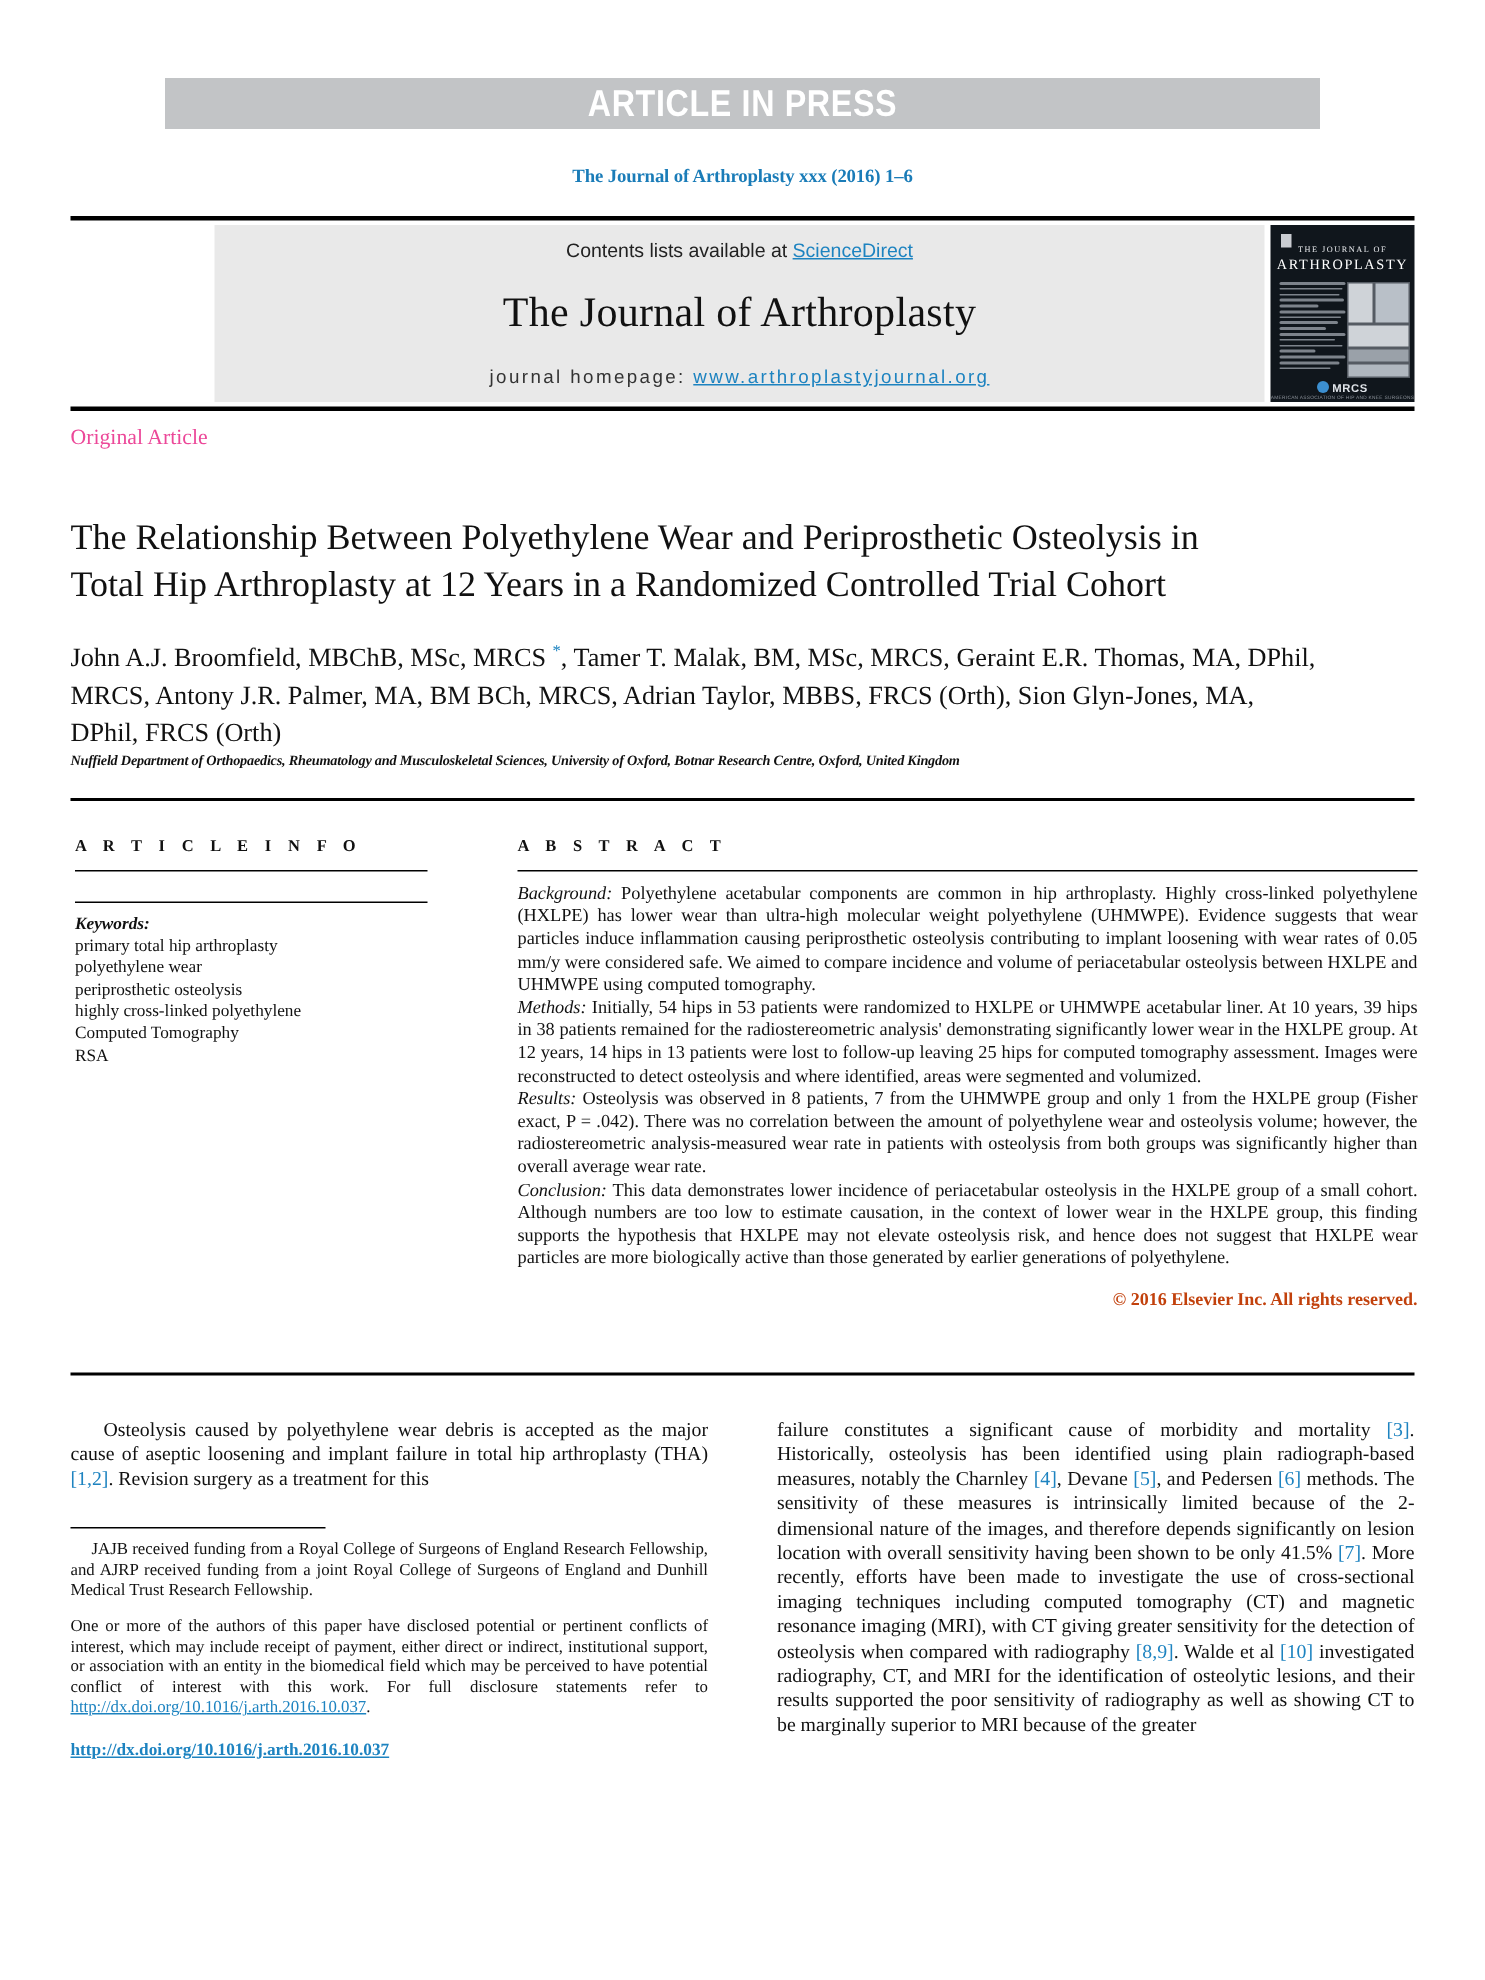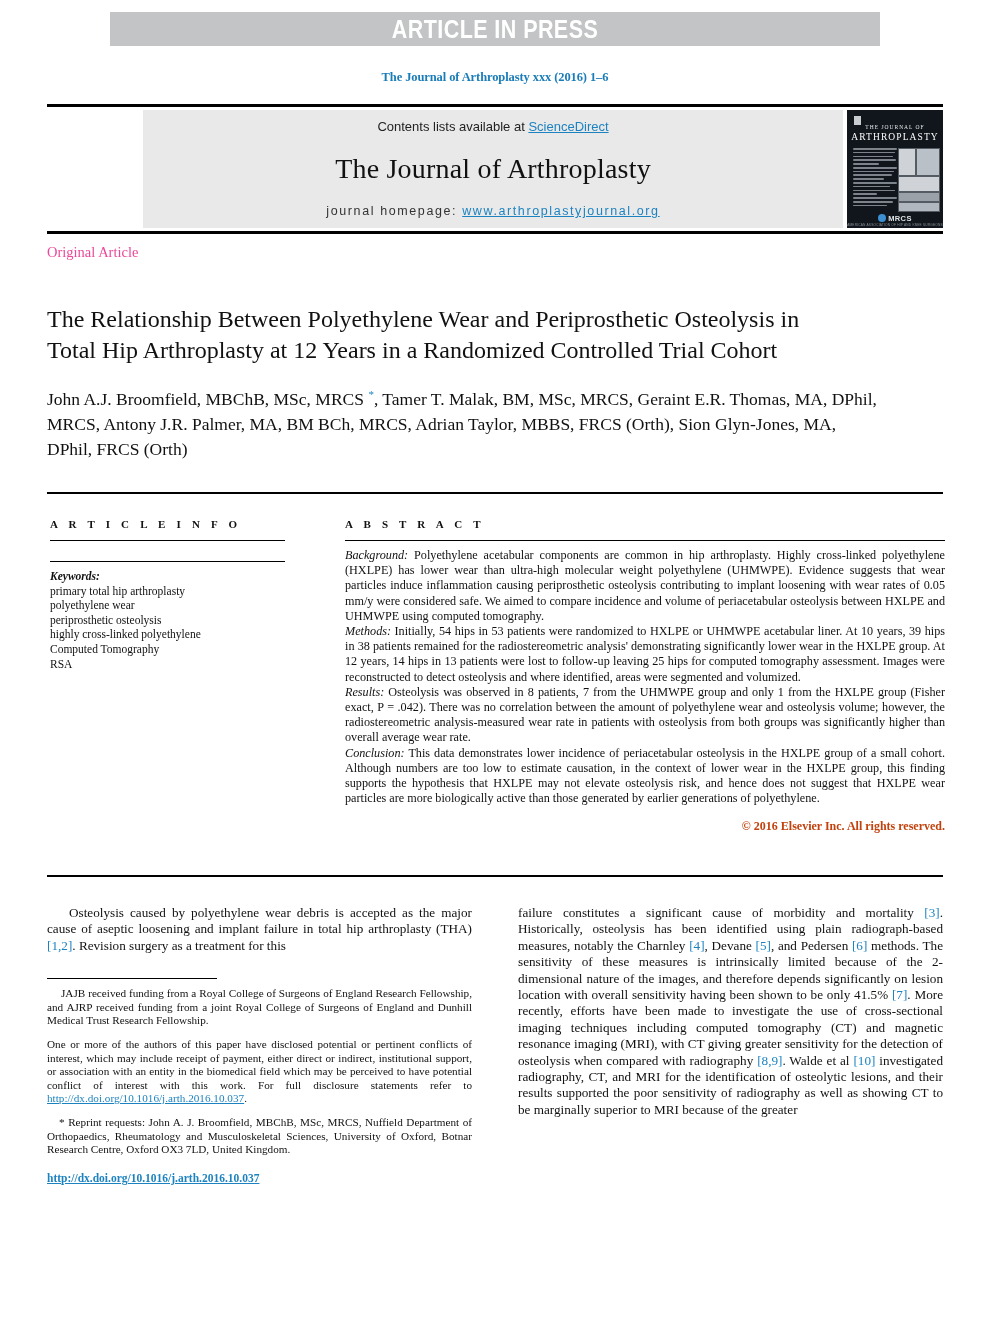--- a/index.html
+++ b/index.html
@@ -14,20 +14,21 @@
     font-family: "Liberation Serif", "DejaVu Serif", serif;
     color: #000000;
     position: relative;
     overflow: hidden;
   }
   .page {
     width: 990px;
     height: 1168px;
     position: relative;
     box-sizing: border-box;
+    margin-top: 40px;
   }
 
   
   .aip-band {
     position: absolute;
     left: 110px;
     top: 12px;
     width: 770px;
     height: 34px;
     background: #c2c4c6;
@@ -470,20 +471,21 @@
     <div class="rule-bottom"></div>
   </div>
 
   <div class="art-type">Original Article</div>
 
   <h1 class="art-title">The Relationship Between Polyethylene Wear and Periprosthetic Osteolysis in Total Hip Arthroplasty at 12 Years in a Randomized Controlled Trial Cohort</h1>
 
   <div class="authors">
     <span>John A.J. Broomfield, MBChB, MSc, MRCS <sup>*</sup>, Tamer T. Malak, BM, MSc, MRCS, Geraint E.R. Thomas, MA, DPhil, MRCS, Antony J.R. Palmer, MA, BM BCh, MRCS, Adrian Taylor, MBBS, FRCS (Orth), Sion Glyn-Jones, MA, DPhil, FRCS (Orth)</span>
   </div>
+  <div class="affiliation">Nuffield Department of Orthopaedics, Rheumatology and Musculoskeletal Sciences, University of Oxford, Botnar Research Centre, Oxford, United Kingdom</div>
 
   <div class="rule-mid"></div>
 
   <div class="info-col">
     <div class="sec-head">A R T I C L E   I N F O</div>
     <div class="thin-rule"></div>
     <div class="info-gap"></div>
     <div class="thin-rule"></div>
     <div class="info-body">
       <div class="lab">Keywords:</div>
@@ -513,21 +515,20 @@
   <div class="body-left">
     <div class="body-text">
       <p><span>Osteolysis caused by polyethylene wear debris is accepted as the major cause of aseptic loosening and implant failure in total hip arthroplasty (THA) </span><span class="ref">[1,2]</span><span>. Revision surgery as a treatment for this</span></p>
     </div>
 
     <div class="fn-rule"></div>
 
     <div class="footnotes">
       <p class="indent">JAJB received funding from a Royal College of Surgeons of England Research Fellowship, and AJRP received funding from a joint Royal College of Surgeons of England and Dunhill Medical Trust Research Fellowship.</p>
       <p><span>One or more of the authors of this paper have disclosed potential or pertinent conflicts of interest, which may include receipt of payment, either direct or indirect, institutional support, or association with an entity in the biomedical field which may be perceived to have potential conflict of interest with this work. For full disclosure statements refer to </span><a class="link" href="#">http://dx.doi.org/10.1016/j.arth.2016.10.037</a><span>.</span></p>
-      <p><span style="padding-left:12px">*</span><span> Reprint requests: John A. J. Broomfield, MBChB, MSc, MRCS, Nuffield Department of Orthopaedics, Rheumatology and Musculoskeletal Sciences, University of Oxford, Botnar Research Centre, Oxford OX3 7LD, United Kingdom.</span></p>
       <div class="doi-block">
         <div><a class="link" href="#">http://dx.doi.org/10.1016/j.arth.2016.10.037</a></div>
       </div>
     </div>
   </div>
 
   <div class="body-right">
     <div class="body-text">
       <p style="text-indent:0" id="right-para"><span>failure constitutes a significant cause of morbidity and mortality </span><span class="ref">[3]</span><span>. Historically, osteolysis has been identified using plain radiograph-based measures, notably the Charnley </span><span class="ref">[4]</span><span>, Devane </span><span class="ref">[5]</span><span>, and Pedersen </span><span class="ref">[6]</span><span> methods. The sensitivity of these measures is intrinsically limited because of the 2-dimensional nature of the images, and therefore depends significantly on lesion location with overall sensitivity having been shown to be only 41.5% </span><span class="ref">[7]</span><span>. More recently, efforts have been made to investigate the use of cross-sectional imaging techniques including computed tomography (CT) and magnetic resonance imaging (MRI), with CT giving greater sensitivity for the detection of osteolysis when compared with radiography </span><span class="ref">[8,9]</span><span>. Walde et al </span><span class="ref">[10]</span><span> investigated radiography, CT, and MRI for the identification of osteolytic lesions, and their results supported the poor sensitivity of radiography as well as showing CT to be marginally superior to MRI because of the greater</span></p>
     </div>

